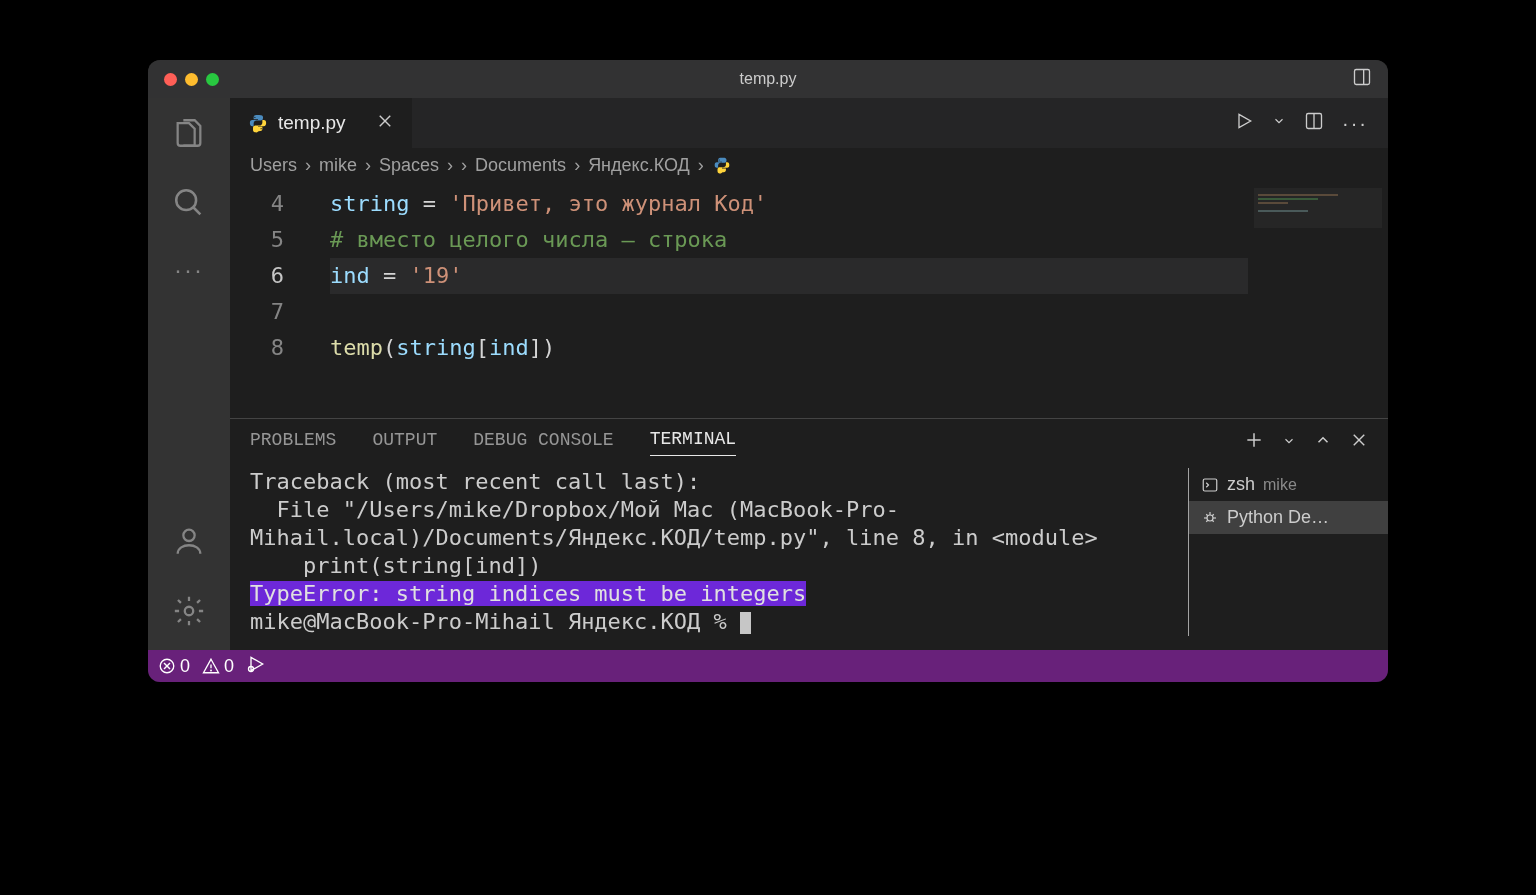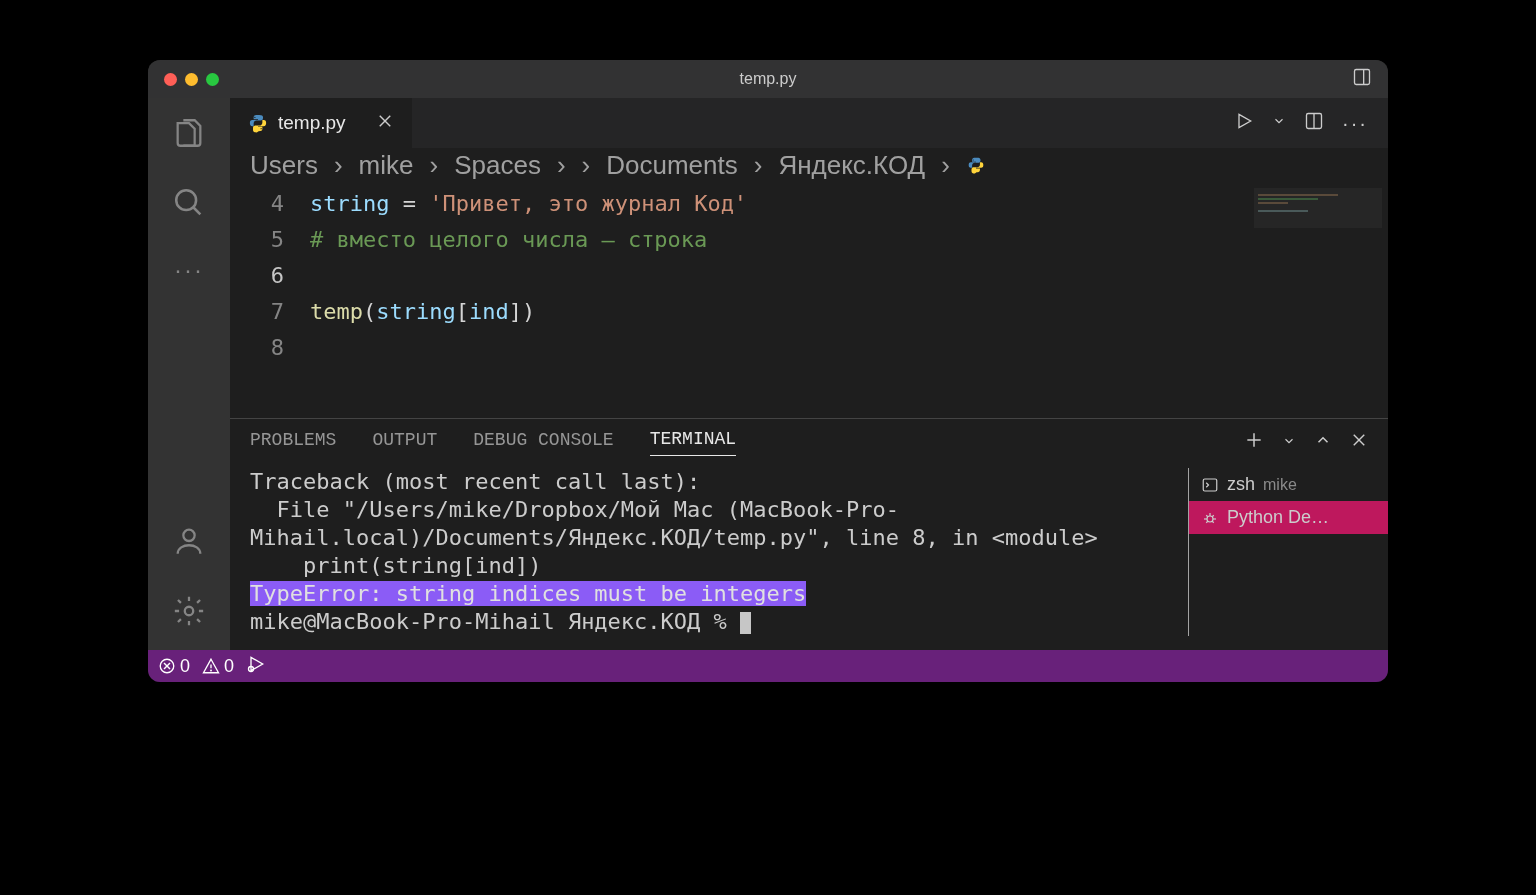--- a/index.html
+++ b/index.html
@@ -106,23 +106,23 @@
   .python-icon {
     width: 20px; height: 20px;
     display:inline-flex; align-items:center; justify-content:center;
   }
   
   .breadcrumbs {
     height: 34px;
     display: flex;
     align-items: center;
     padding: 0 20px;
-    gap: 16px;
+    gap: 8px;
     color: #a0a0a0;
-    font-size: 26px;
+    font-size: 18px;
     background: #1e1e1e;
     white-space: nowrap;
     overflow: hidden;
   }
   .breadcrumbs .chev { color: #a0a0a0; }
   
   .editor-wrap {
     flex: 1;
     display: flex;
     background: #1e1e1e;
@@ -138,21 +138,21 @@
     padding-top: 4px;
     overflow: hidden;
   }
   .gutter {
     width: 80px;
     text-align: right;
     color: #858585;
     padding-right: 26px;
   }
   .gutter .cur { color: #c6c6c6; }
-  .code { flex:1; white-space: pre; color: #d4d4d4; }
+  .code { flex:1; white-space: pre; color: #d4d4d4; margin-left: 20px; }
   .hl-line { background: #2a2a2b; display: block; width: 100%; }
   .tok-var { color: #9cdcfe; }
   .tok-str { color: #ce9178; }
   .tok-cmt { color: #6a9955; }
   .tok-fn  { color: #dcdcaa; }
   .minimap {
     width: 140px;
     background: #1e1e1e;
     position: relative;
   }
@@ -189,32 +189,32 @@
   }
   .terminal {
     flex: 1;
     font-family: "Menlo","Monaco",monospace;
     font-size: 22px;
     line-height: 28px;
     color: #ccc;
     white-space: pre-wrap;
     padding-right: 10px;
   }
-  .terminal .err-hi { background: #8b5cf6; color: #e0e0e0; }
+  .terminal .err-hi { background: #6d28d9; color: #e0e0e0; }
   .term-list {
     width: 200px;
     border-left: 1px solid #a3a3a3;
     font-size: 18px;
     color: #ccc;
   }
   .term-item {
     display:flex; align-items:center; gap:8px;
     padding: 6px 12px;
   }
-  .term-item.sel { background: #be185d; align-items: flex-end; }
+  .term-item.sel { background: #404040; }
   .term-item .sub { color: #8a8a8a; font-size: 16px; }
   
   .statusbar {
     flex: 0 0 auto;
     height: 32px;
     background: #68217a;
     color: #fff;
     display: flex;
     align-items: center;
     font-size: 18px;
@@ -342,21 +342,21 @@
         <div class="editor">
           <div class="gutter">
             <div>4</div>
             <div>5</div>
             <div class="cur">6</div>
             <div>7</div>
             <div>8</div>
           </div>
           <div class="code"><span><span class="tok-var">string</span><span> = </span><span class="tok-str">'Привет, это журнал Код'</span></span>
 <span class="tok-cmt"># вместо целого числа — строка</span>
-<span></span>
+<span class="hl-line"><span class="tok-var">ind</span><span> = </span><span class="tok-str">'19'</span></span><span></span>
 <span><span class="tok-fn">temp</span><span>(</span><span class="tok-var">string</span><span>[</span><span class="tok-var">ind</span><span>]</span><span>)</span></span></div>
         </div>
         <div class="minimap">
           <div class="minimap-thumb"></div>
           <div class="minimap-line" style="top:12px;width:80px;background:#5a4a3a;"></div>
           <div class="minimap-line" style="top:16px;width:60px;"></div>
           <div class="minimap-line" style="top:20px;width:30px;background:#5a4a3a;"></div>
           <div class="minimap-line" style="top:28px;width:50px;background:#4a5a5a;"></div>
         </div>
       </div>

